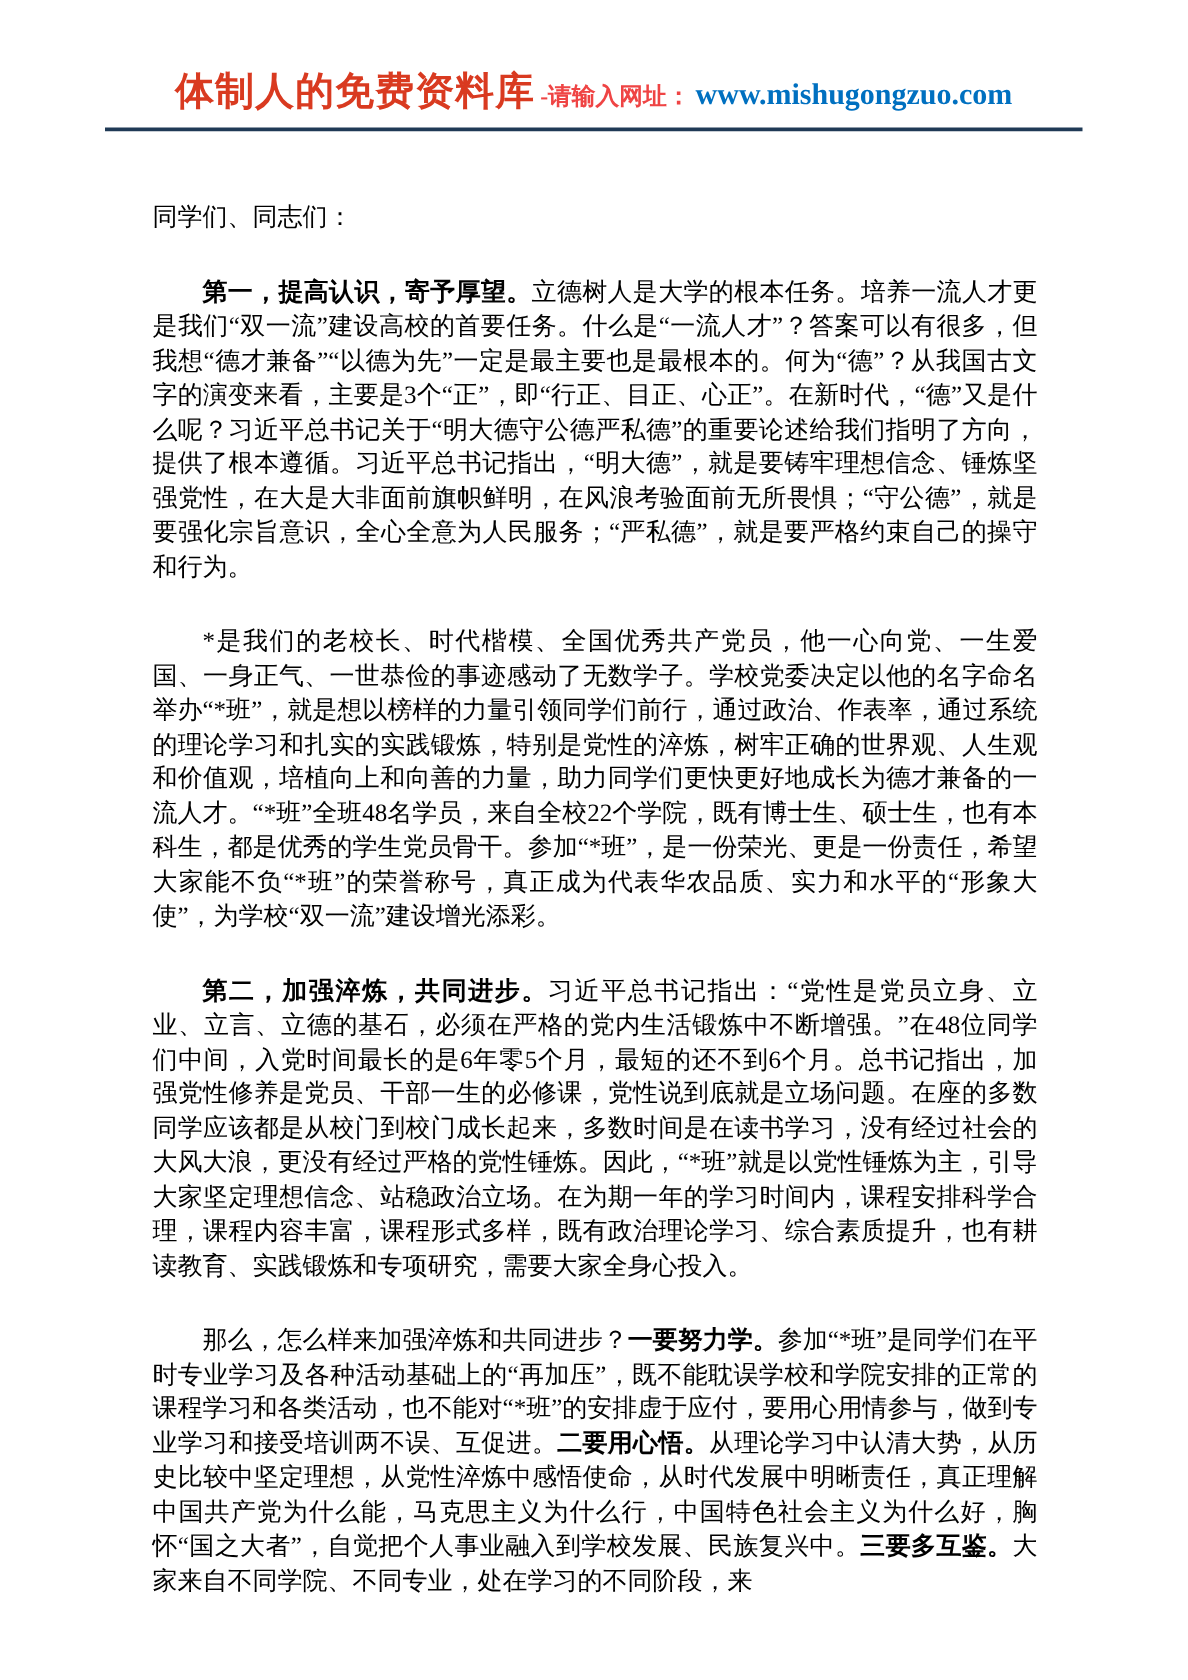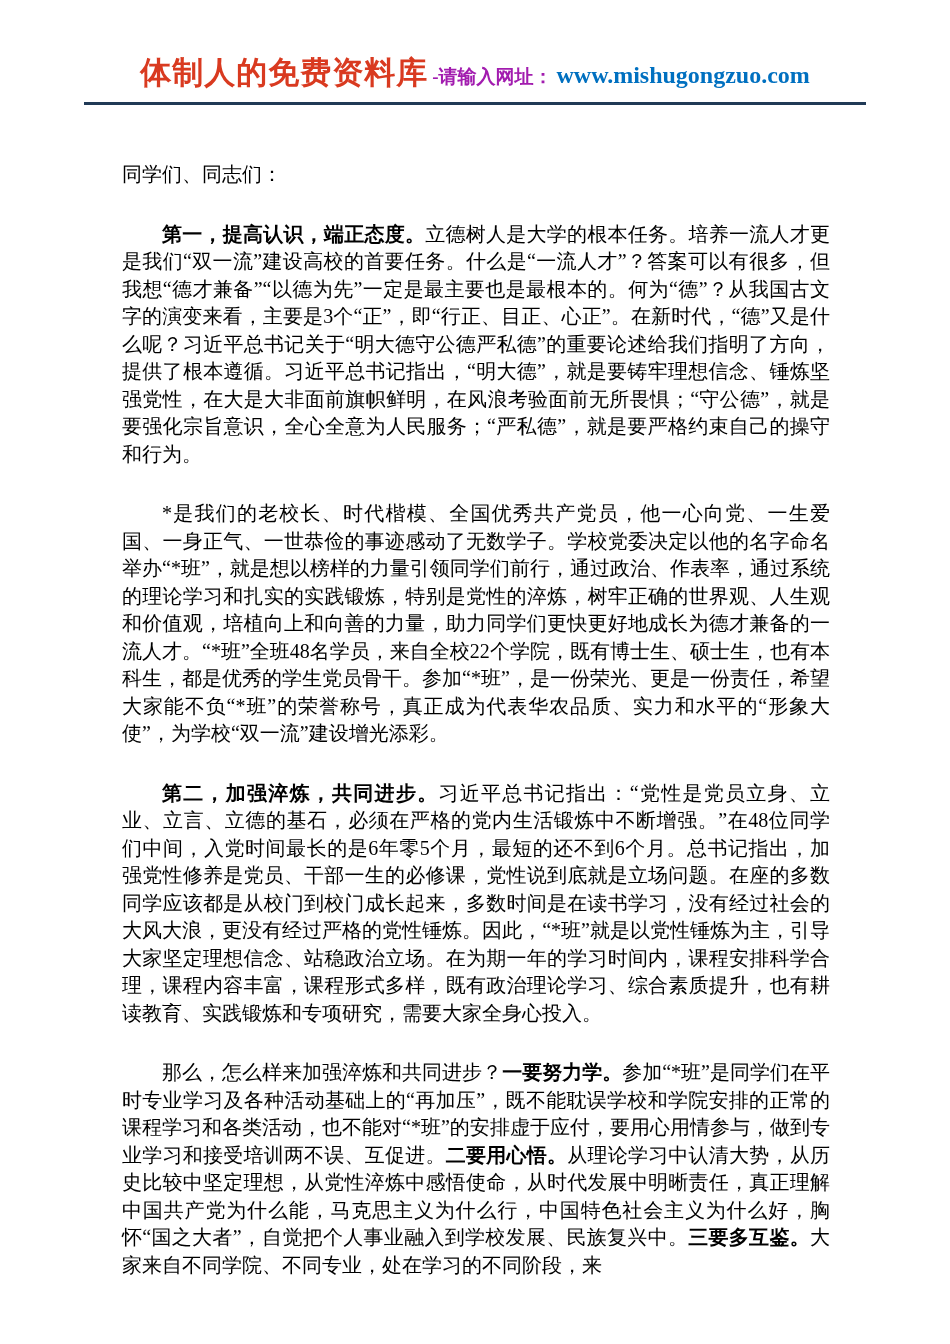--- a/index.html
+++ b/index.html
@@ -21,21 +21,21 @@
     line-height: 1.1;
   }
   .brand {
     color: var(--brand-red, #d93a20);
     font-size: 31px;
     font-weight: bold;
     letter-spacing: 1px;
     vertical-align: baseline;
   }
   .prompt {
-    color: #a21caf;
+    color: #ef4444;
     font-size: 19px;
     font-weight: bold;
     margin: 0 4px 0 4px;
     vertical-align: baseline;
   }
   .url {
     color: var(--url-blue, #0070c0);
     font-size: 24px;
     font-weight: bold;
     text-decoration: none;
@@ -69,19 +69,19 @@
 
   <div class="header">
     <span class="brand">体制人的免费资料库</span><span class="prompt">-请输入网址：</span><a class="url">www.mishugongzuo.com</a>
   </div>
 
   <hr class="header-rule">
 
   <div class="content">
 
   <p class="para"><span class="seg-regular">同学们、同志们：</span></p>
-      <p class="para indent"><span class="seg-bold">第一，提高认识，端正态度。</span><span class="seg-regular">立德树人是大学的根本任务。培养一流人才更是我们“双一流”建设高校的首要任务。什么是“一流人才”？答案可以有很多，但我想“德才兼备”“以德为先”一定是最主要也是最根本的。何为“德”？从我国古文字的演变来看，主要是3个“正”，即“行正、目正、心正”。在新时代，“德”又是什么呢？习近平总书记关于“明大德守公德严私德”的重要论述给我们指明了方向，提供了根本遵循。习近平总书记指出，“明大德”，就是要铸牢理想信念、锤炼坚强党性，在大是大非面前旗帜鲜明，在风浪考验面前无所畏惧；“守公德”，就是要强化宗旨意识，全心全意为人民服务；“严私德”，就是要严格约束自己的操守和行为。</span></p>
+      <p class="para indent"><span class="seg-bold">第一，提高认识，寄予厚望。</span><span class="seg-regular">立德树人是大学的根本任务。培养一流人才更是我们“双一流”建设高校的首要任务。什么是“一流人才”？答案可以有很多，但我想“德才兼备”“以德为先”一定是最主要也是最根本的。何为“德”？从我国古文字的演变来看，主要是3个“正”，即“行正、目正、心正”。在新时代，“德”又是什么呢？习近平总书记关于“明大德守公德严私德”的重要论述给我们指明了方向，提供了根本遵循。习近平总书记指出，“明大德”，就是要铸牢理想信念、锤炼坚强党性，在大是大非面前旗帜鲜明，在风浪考验面前无所畏惧；“守公德”，就是要强化宗旨意识，全心全意为人民服务；“严私德”，就是要严格约束自己的操守和行为。</span></p>
       <p class="para indent"><span class="seg-regular">*是我们的老校长、时代楷模、全国优秀共产党员，他一心向党、一生爱国、一身正气、一世恭俭的事迹感动了无数学子。学校党委决定以他的名字命名举办“*班”，就是想以榜样的力量引领同学们前行，通过政治、作表率，通过系统的理论学习和扎实的实践锻炼，特别是党性的淬炼，树牢正确的世界观、人生观和价值观，培植向上和向善的力量，助力同学们更快更好地成长为德才兼备的一流人才。“*班”全班48名学员，来自全校22个学院，既有博士生、硕士生，也有本科生，都是优秀的学生党员骨干。参加“*班”，是一份荣光、更是一份责任，希望大家能不负“*班”的荣誉称号，真正成为代表华农品质、实力和水平的“形象大使”，为学校“双一流”建设增光添彩。</span></p>
       <p class="para indent"><span class="seg-bold">第二，加强淬炼，共同进步。</span><span class="seg-regular">习近平总书记指出：“党性是党员立身、立业、立言、立德的基石，必须在严格的党内生活锻炼中不断增强。”在48位同学们中间，入党时间最长的是6年零5个月，最短的还不到6个月。总书记指出，加强党性修养是党员、干部一生的必修课，党性说到底就是立场问题。在座的多数同学应该都是从校门到校门成长起来，多数时间是在读书学习，没有经过社会的大风大浪，更没有经过严格的党性锤炼。因此，“*班”就是以党性锤炼为主，引导大家坚定理想信念、站稳政治立场。在为期一年的学习时间内，课程安排科学合理，课程内容丰富，课程形式多样，既有政治理论学习、综合素质提升，也有耕读教育、实践锻炼和专项研究，需要大家全身心投入。</span></p>
       <p class="para indent"><span class="seg-regular">那么，怎么样来加强淬炼和共同进步？</span><span class="seg-bold">一要努力学。</span><span class="seg-regular">参加“*班”是同学们在平时专业学习及各种活动基础上的“再加压”，既不能耽误学校和学院安排的正常的课程学习和各类活动，也不能对“*班”的安排虚于应付，要用心用情参与，做到专业学习和接受培训两不误、互促进。</span><span class="seg-bold">二要用心悟。</span><span class="seg-regular">从理论学习中认清大势，从历史比较中坚定理想，从党性淬炼中感悟使命，从时代发展中明晰责任，真正理解中国共产党为什么能，马克思主义为什么行，中国特色社会主义为什么好，胸怀“国之大者”，自觉把个人事业融入到学校发展、民族复兴中。</span><span class="seg-bold">三要多互鉴。</span><span class="seg-regular">大家来自不同学院、不同专业，处在学习的不同阶段，来</span></p>
     </div>
 
 </div>
 
 </body></html>

